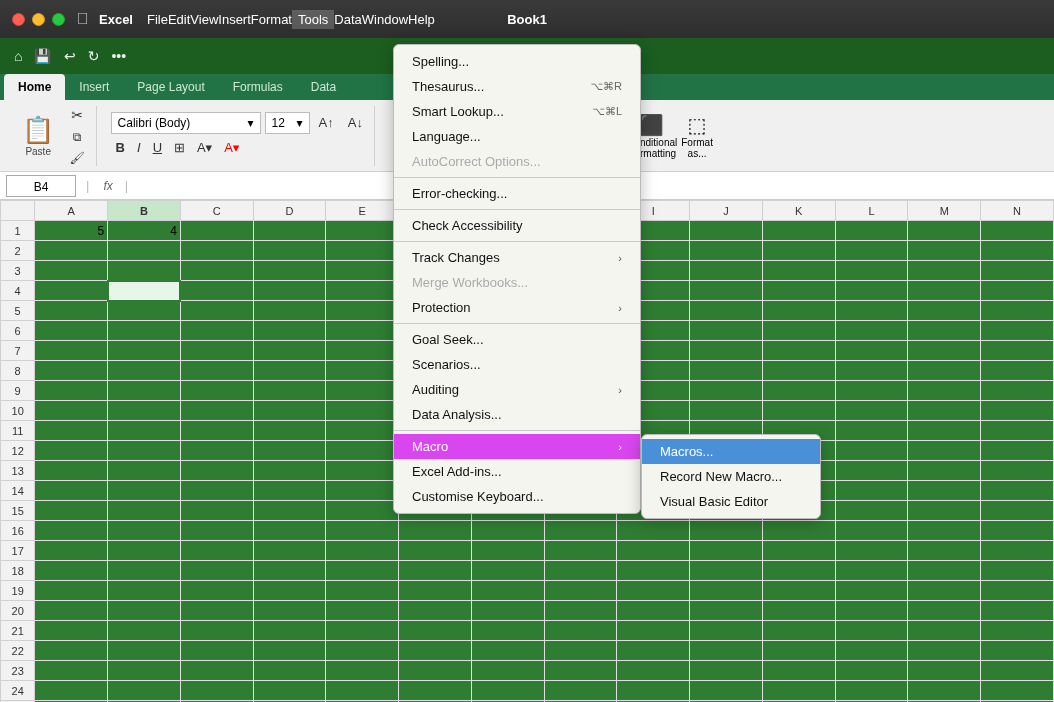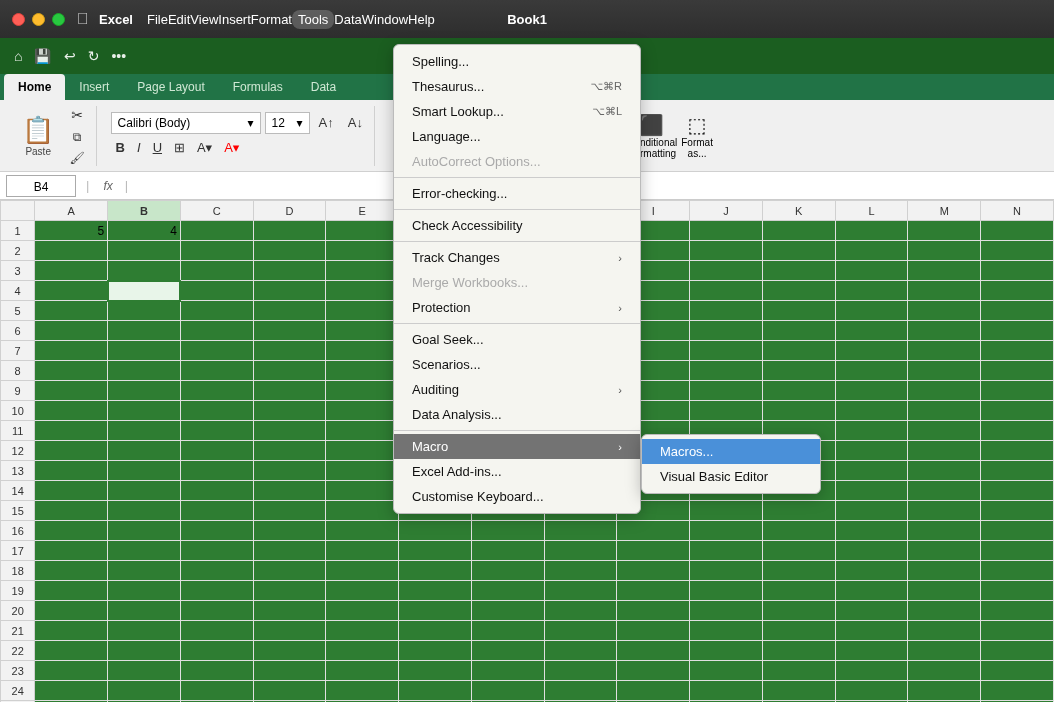--- a/index.html
+++ b/index.html
@@ -218,21 +218,21 @@
     }
     .menu-item-shortcut {
       color: #666;
       font-size: 11px;
     }
     .menu-arrow {
       font-size: 11px;
       color: #555;
     }
     .menu-item.highlighted {
-      background: #737373;
+      background: #d946ef;
       color: #fff;
     }
 
     
     .submenu {
       position: absolute;
       left: 248px;
       top: 395px;
       background: #f5f5f0;
       border: 1px solid #bbb;
@@ -317,21 +317,21 @@
       <div class="traffic-light tl-green"></div>
     </div>
     <span style="color:#ccc;font-size:16px;margin-left:12px;margin-right:10px;"></span>
     <span style="color:#fff;font-size:13px;font-weight:600;margin-right:14px;">Excel</span>
     <div class="title-bar-menu">
       <span>File</span>
       <span>Edit</span>
       <span>View</span>
       <span>Insert</span>
       <span>Format</span>
-      <span style="background:rgba(255,255,255,0.2);border-radius:8px;padding:2px 6px;">Tools</span>
+      <span style="background:rgba(255,255,255,0.2);border-radius:0;padding:2px 6px;">Tools</span>
       <span>Data</span>
       <span>Window</span>
       <span>Help</span>
     </div>
   </div>
   <div class="title-bar-center">Book1</div>
 </div>
 
 <div class="quick-toolbar">
   <span class="qt-icon">⌂</span>
@@ -939,15 +939,18 @@
   <div class="menu-item">
     <span>Customise Keyboard...</span>
   </div>
 </div>
 
 <div class="submenu" style="position: absolute; left: 641px; top: 434px;">
   <div class="submenu-item highlighted">
     <span>Macros...</span>
   </div>
   <div class="submenu-item">
+    <span>Record New Macro...</span>
+  </div>
+  <div class="submenu-item">
     <span>Visual Basic Editor</span>
   </div>
 </div>
 
 </body></html>

